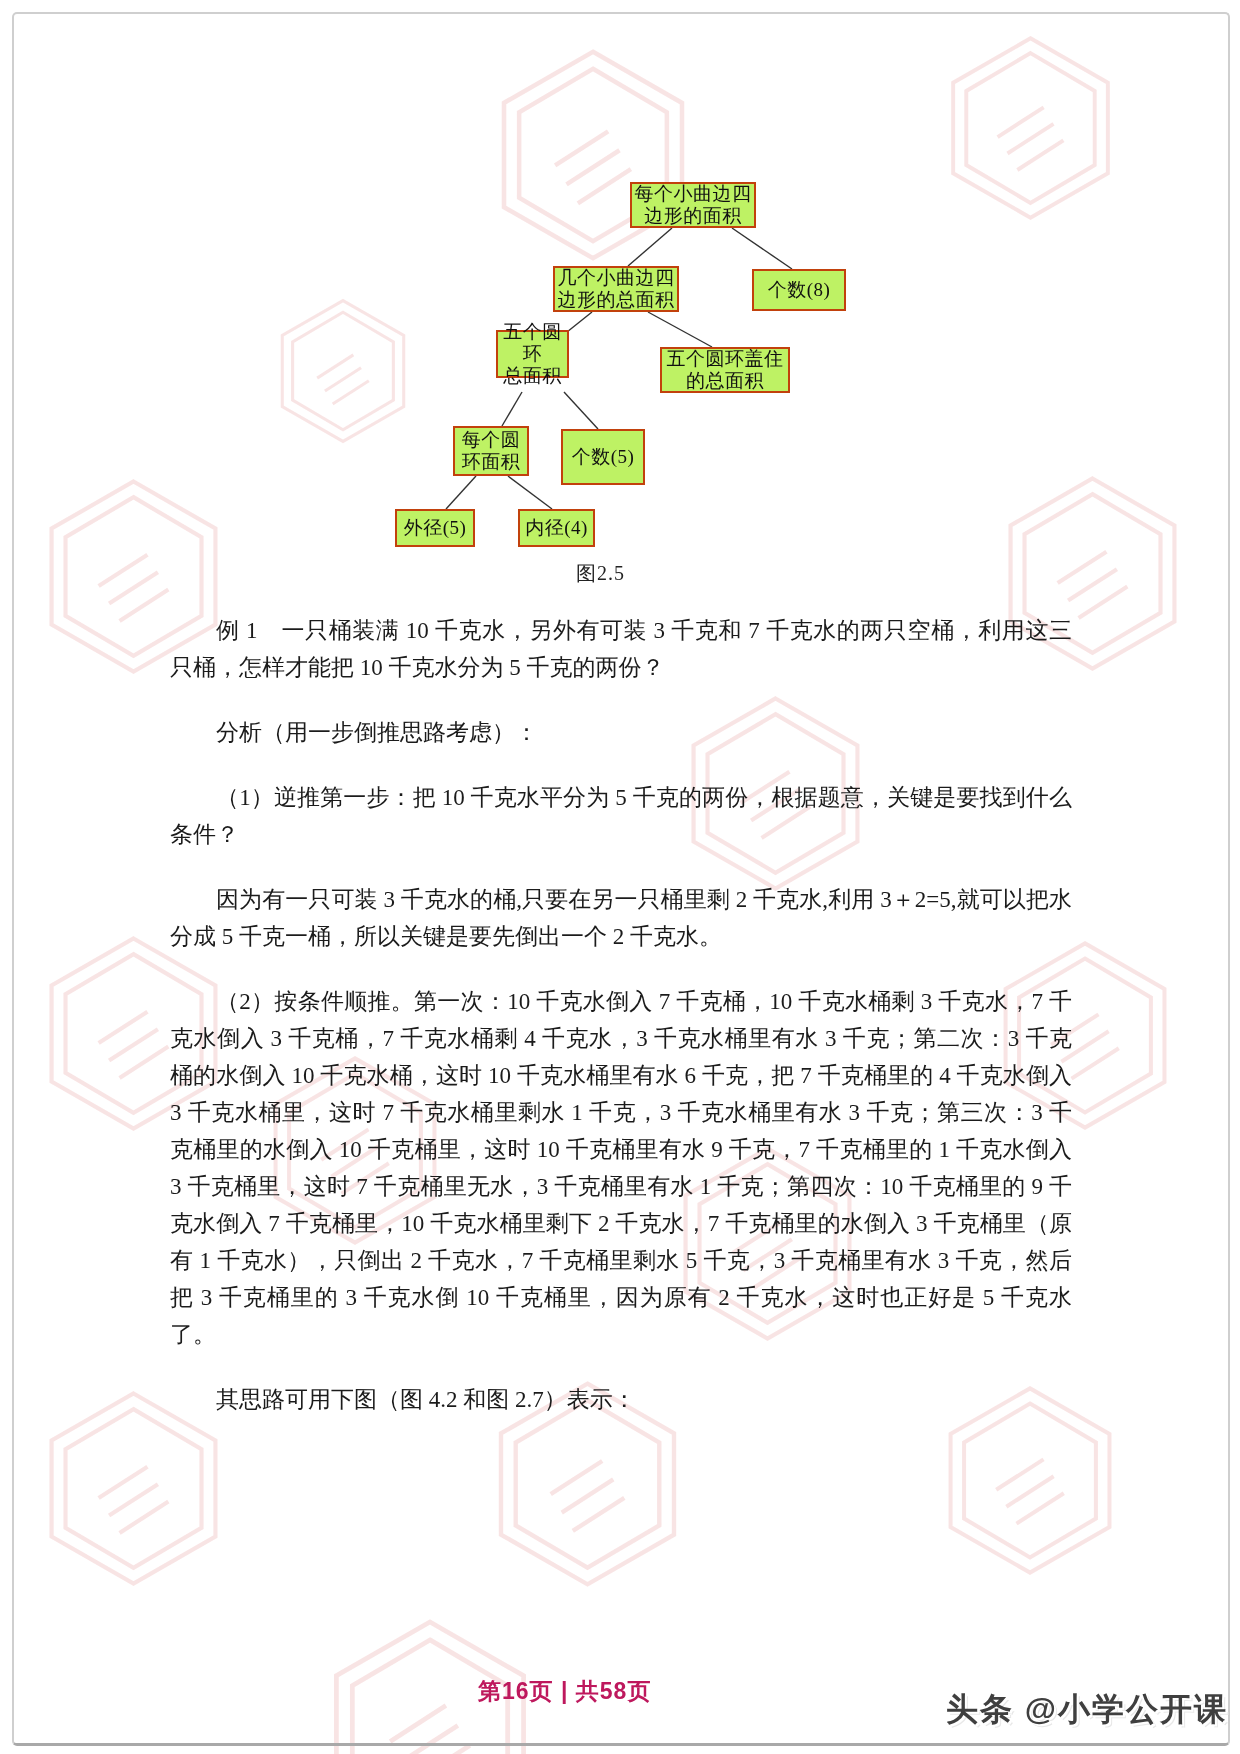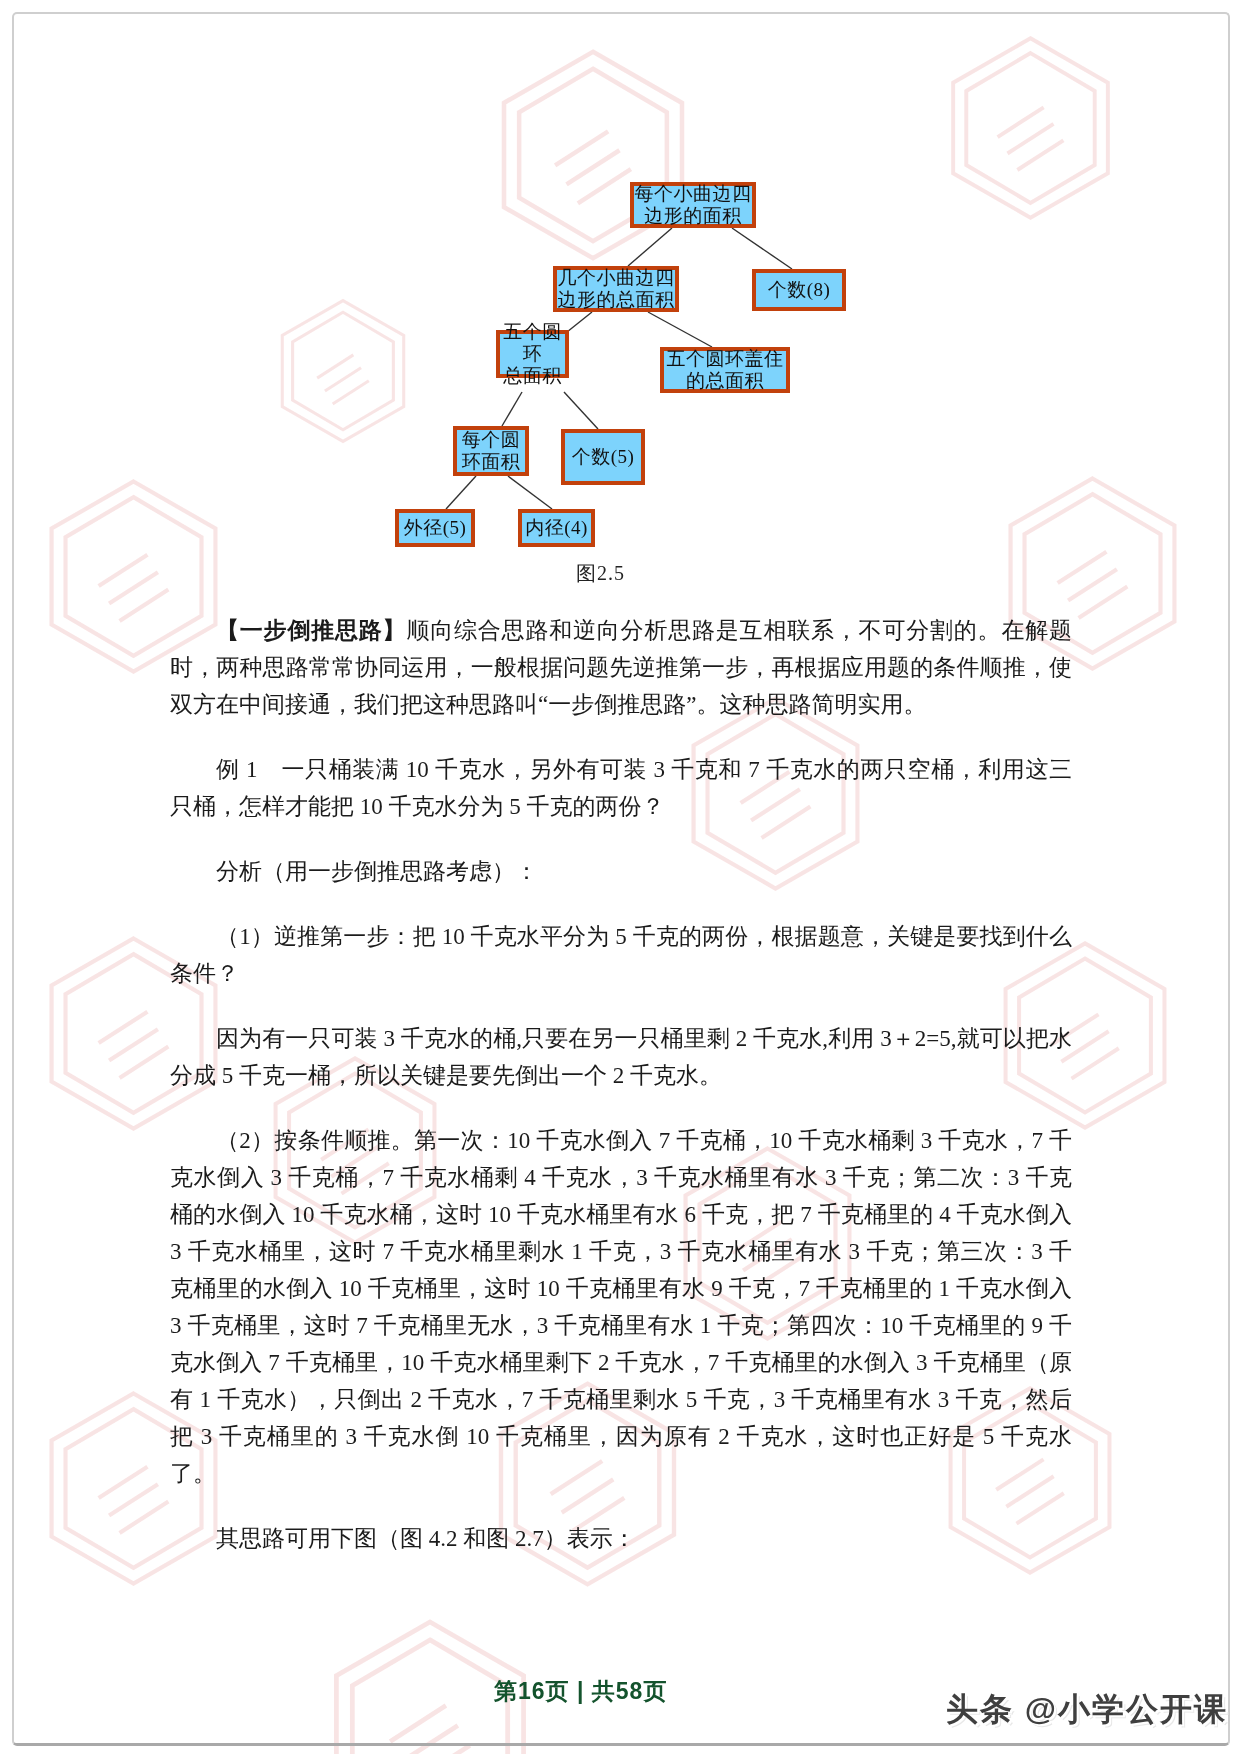--- a/index.html
+++ b/index.html
@@ -15,21 +15,21 @@
     border:2px solid #cfcfcf;border-bottom:3px solid #a9a9a9;
     border-radius:5px;pointer-events:none;
   }
   
   .hex{position:absolute;opacity:.55;pointer-events:none;}
   .hex svg{display:block;width:100%;height:100%;}
   
   .diagram{position:absolute;left:340px;top:170px;width:520px;height:430px;}
   .diagram svg.connectors{position:absolute;left:0;top:0;width:520px;height:430px;}
   .tree-node{
-    position:absolute;background:#7dd3fc;border:4px solid #c2410c;
+    position:absolute;background:#bef264;border:2px solid #c2410c;
     font-size:19px;line-height:22px;text-align:center;color:#111;
     display:flex;flex-direction:column;justify-content:center;
     letter-spacing:.5px;box-sizing:border-box;
   }
   .fig-caption{
     position:absolute;font-size:20px;color:#222;letter-spacing:1px;
   }
   
   .textblock{
     position:absolute;left:170px;top:612px;width:902px;
@@ -235,23 +235,22 @@
   </div>
 
   <div class="tree-node" style="left:178px;top:339px;width:77px;height:38px">
     <span>内径(4)</span>
   </div>
 
   <div class="fig-caption" style="left:236px;top:390px">图2.5</div>
 </div>
 
 <div class="textblock">
-  <p><span class="p1-label">【一步倒推思路】</span><span>顺向综合思路和逆向分析思路是互相联系，不可分割的。在解题时，两种思路常常协同运用，一般根据问题先逆推第一步，再根据应用题的条件顺推，使双方在中间接通，我们把这种思路叫“一步倒推思路”。这种思路简明实用。</span></p>
   <p>例 1　一只桶装满 10 千克水，另外有可装 3 千克和 7 千克水的两只空桶，利用这三只桶，怎样才能把 10 千克水分为 5 千克的两份？</p>
   <p>分析（用一步倒推思路考虑）：</p>
   <p>（1）逆推第一步：把 10 千克水平分为 5 千克的两份，根据题意，关键是要找到什么条件？</p>
   <p>因为有一只可装 3 千克水的桶,只要在另一只桶里剩 2 千克水,利用 3＋2=5,就可以把水分成 5 千克一桶，所以关键是要先倒出一个 2 千克水。</p>
   <p>（2）按条件顺推。第一次：10 千克水倒入 7 千克桶，10 千克水桶剩 3 千克水，7 千克水倒入 3 千克桶，7 千克水桶剩 4 千克水，3 千克水桶里有水 3 千克；第二次：3 千克桶的水倒入 10 千克水桶，这时 10 千克水桶里有水 6 千克，把 7 千克桶里的 4 千克水倒入 3 千克水桶里，这时 7 千克水桶里剩水 1 千克，3 千克水桶里有水 3 千克；第三次：3 千克桶里的水倒入 10 千克桶里，这时 10 千克桶里有水 9 千克，7 千克桶里的 1 千克水倒入 3 千克桶里，这时 7 千克桶里无水，3 千克桶里有水 1 千克；第四次：10 千克桶里的 9 千克水倒入 7 千克桶里，10 千克水桶里剩下 2 千克水，7 千克桶里的水倒入 3 千克桶里（原有 1 千克水），只倒出 2 千克水，7 千克桶里剩水 5 千克，3 千克桶里有水 3 千克，然后把 3 千克桶里的 3 千克水倒 10 千克桶里，因为原有 2 千克水，这时也正好是 5 千克水了。</p>
   <p>其思路可用下图（图 4.2 和图 2.7）表示：</p>
 </div>
 
-<div class="page-indicator" style="color: #14532d; margin-left: 16px;">第16页 | 共58页</div>
+<div class="page-indicator" style="color: #be185d;">第16页 | 共58页</div>
 <div class="credit">头条 @小学公开课</div>
 
 </body></html>

